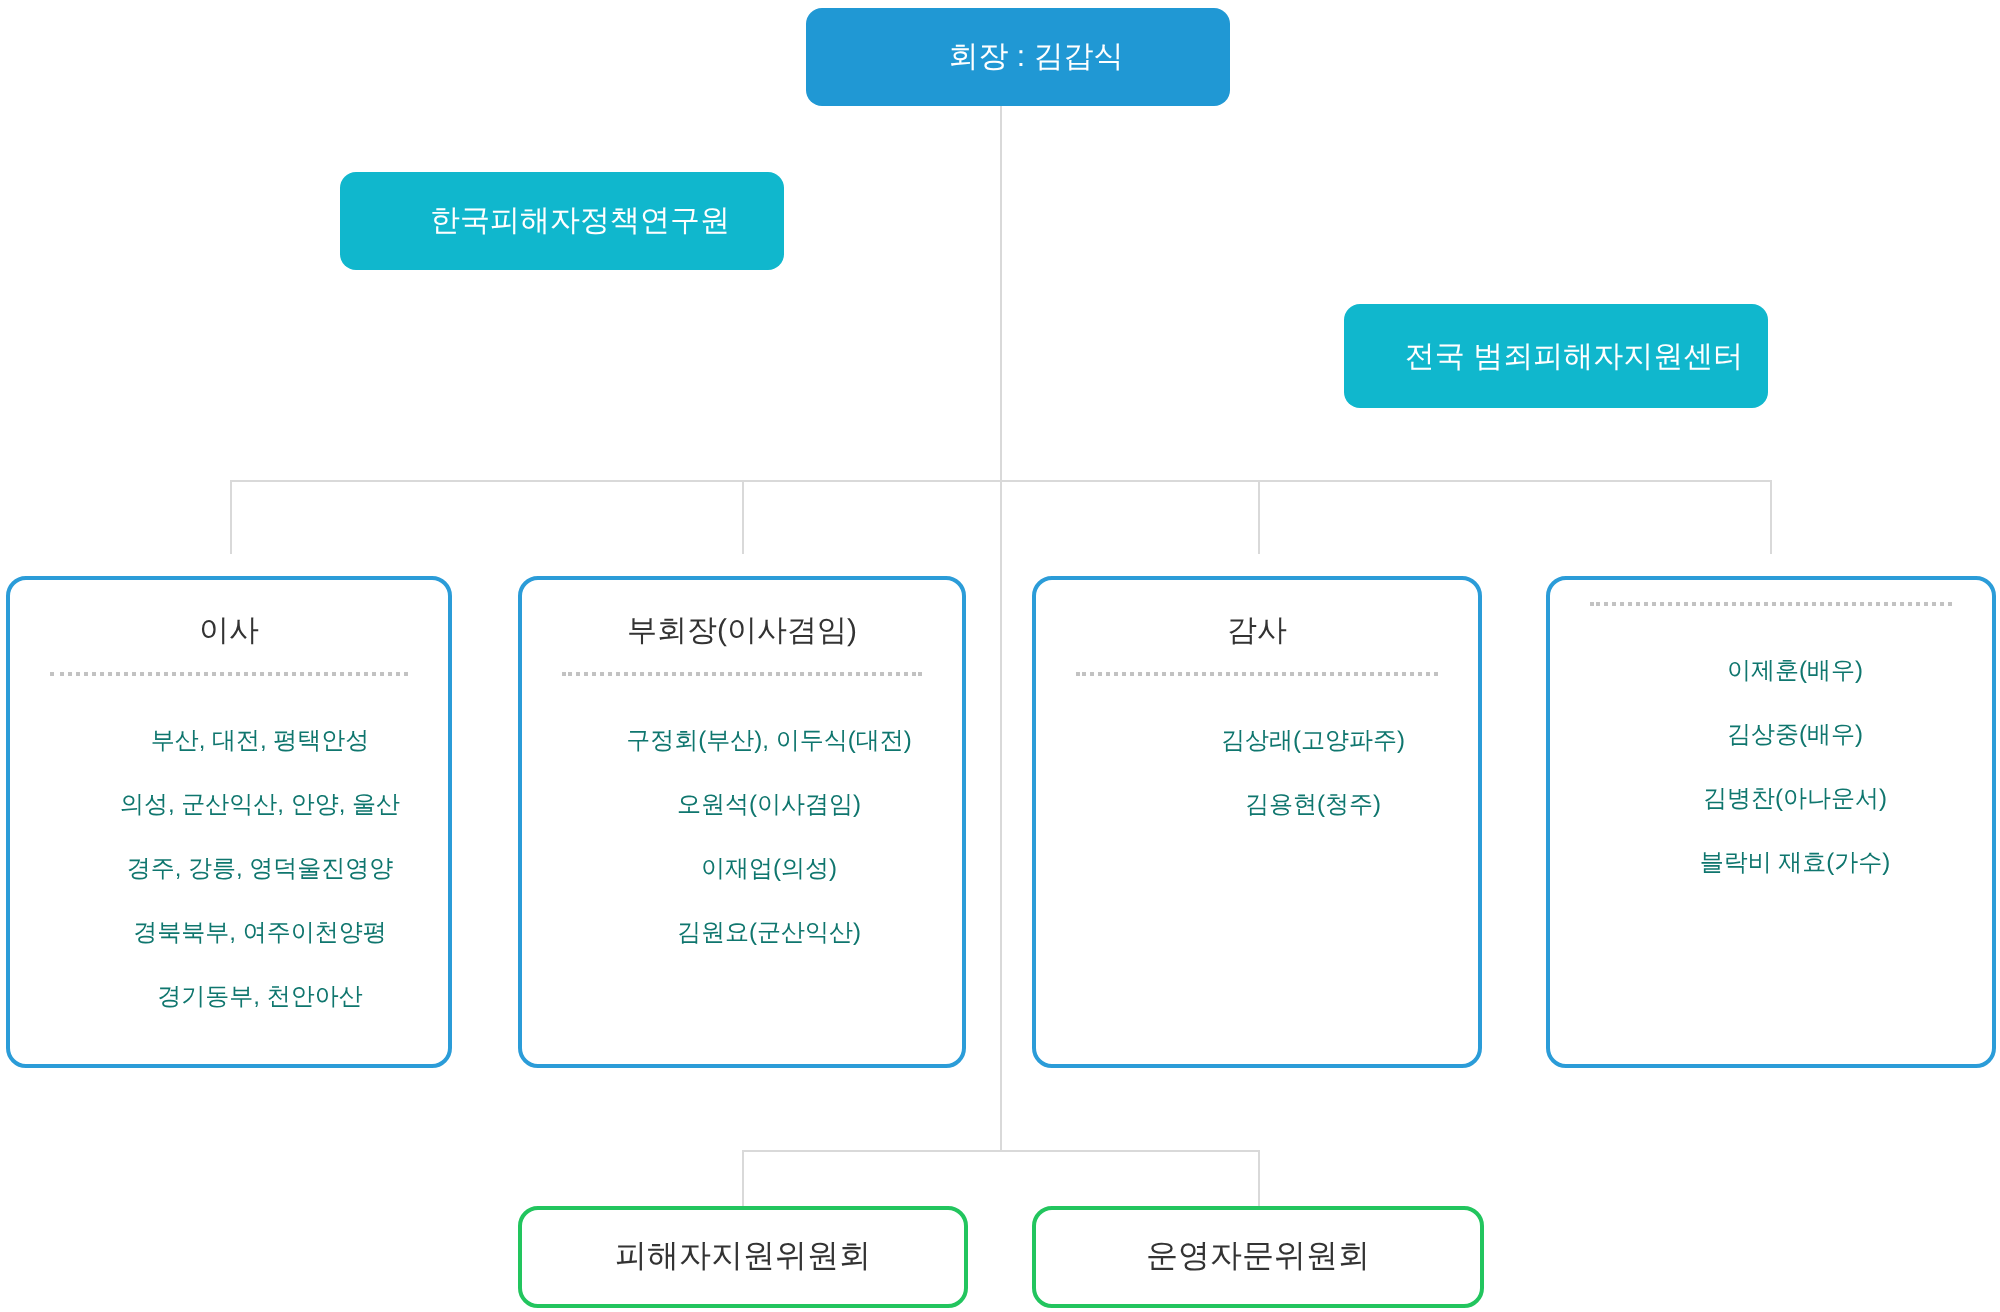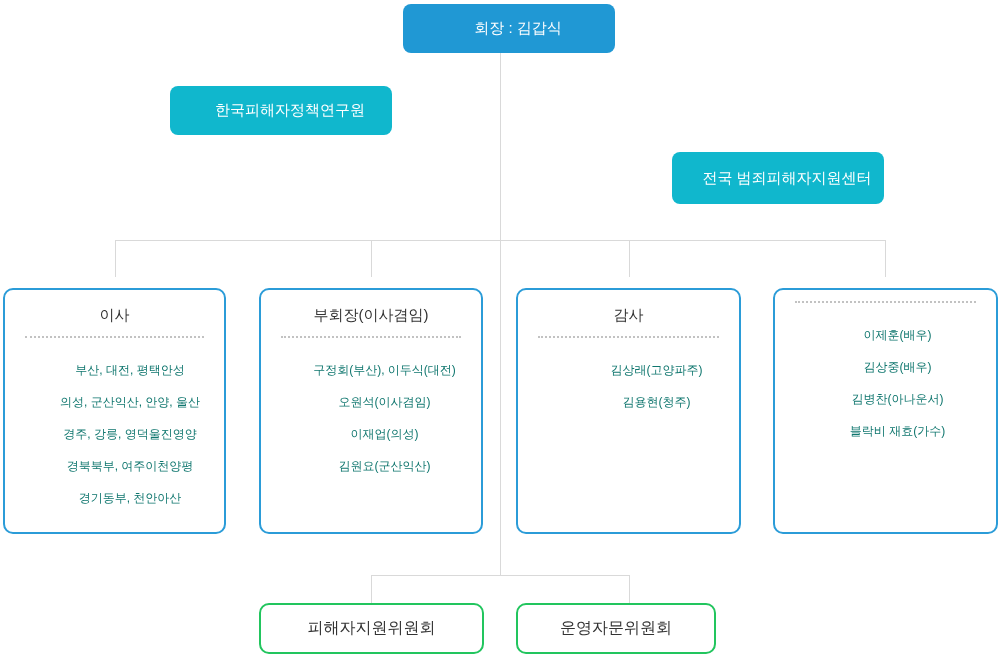--- a/index.html
+++ b/index.html
@@ -102,17 +102,17 @@
       <div class="member">이제훈(배우)</div>
       <div class="member">김상중(배우)</div>
       <div class="member">김병찬(아나운서)</div>
       <div class="member">블락비 재효(가수)</div>
     </div>
   </div>
 
   <div class="committee" style="left:259px;width:225px;">
     <span>피해자지원위원회</span>
   </div>
-  <div class="committee" style="left:516px;width:200px;">
+  <div class="committee" style="left:516px;width:226px;">
     <span>운영자문위원회</span>
   </div>
 
 </div>
 
 </body></html>

